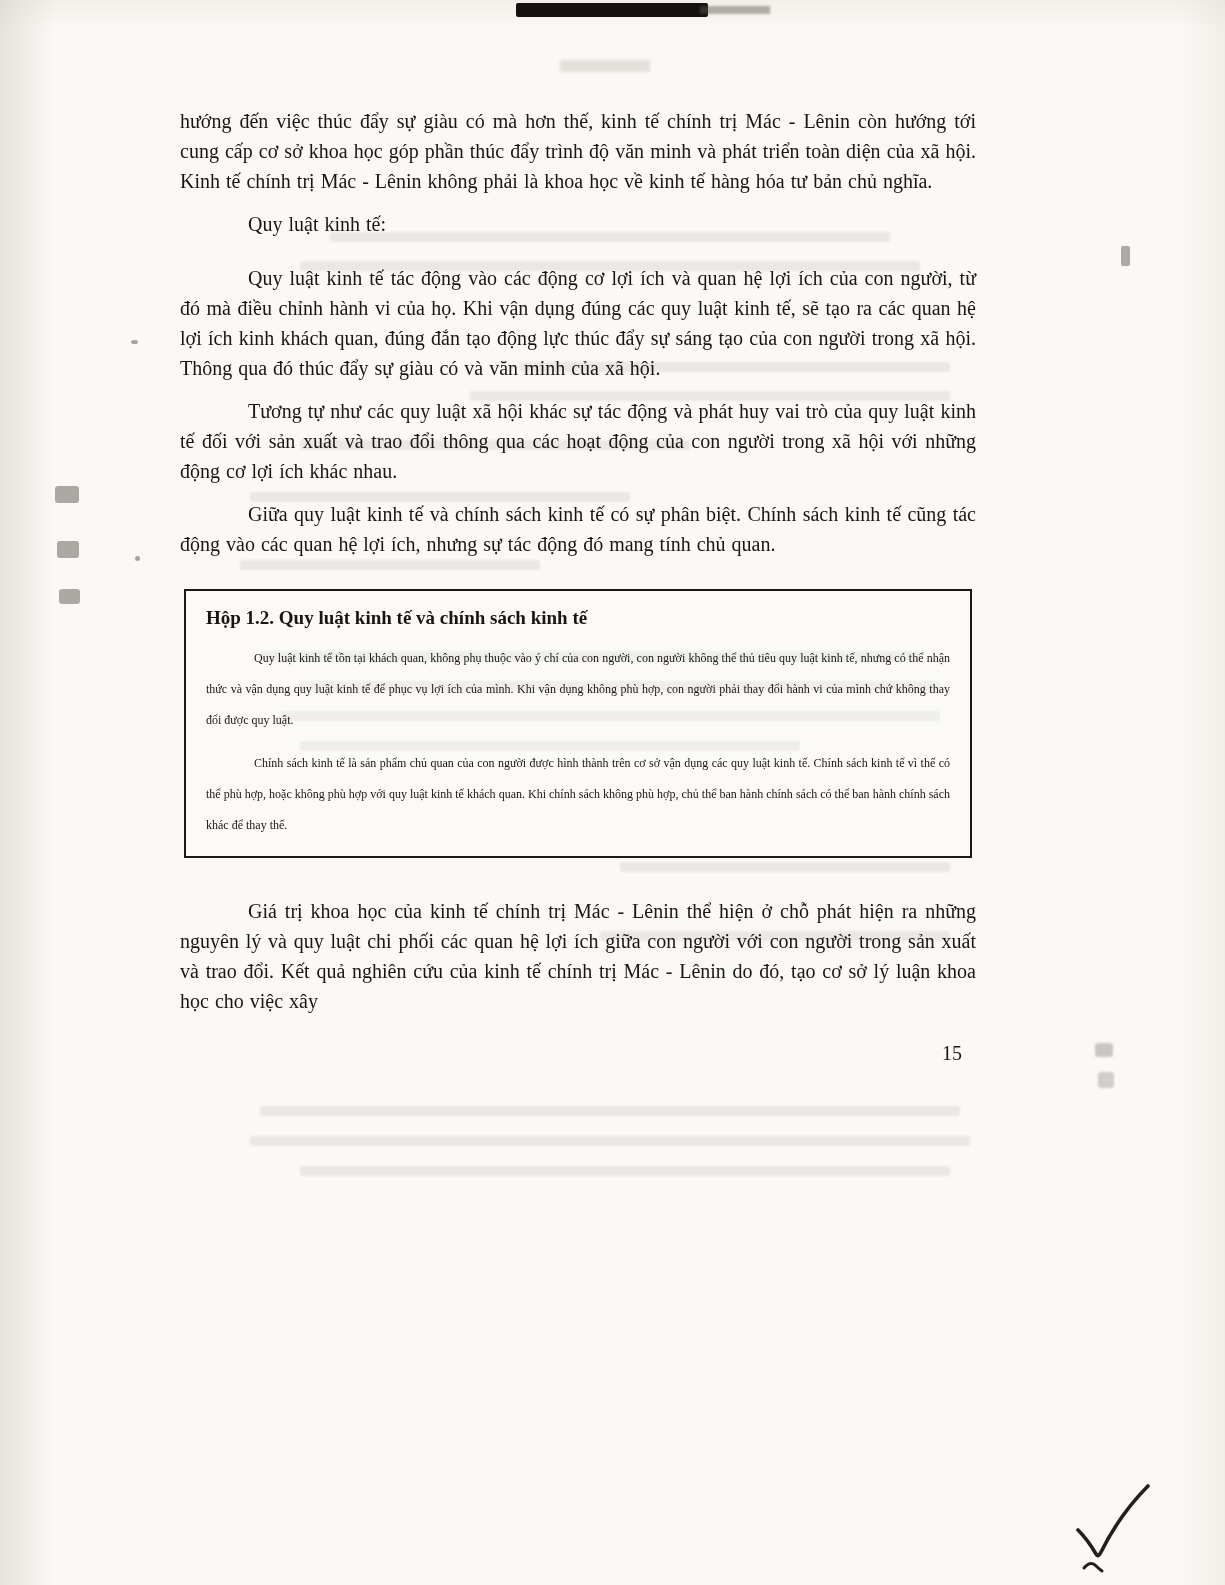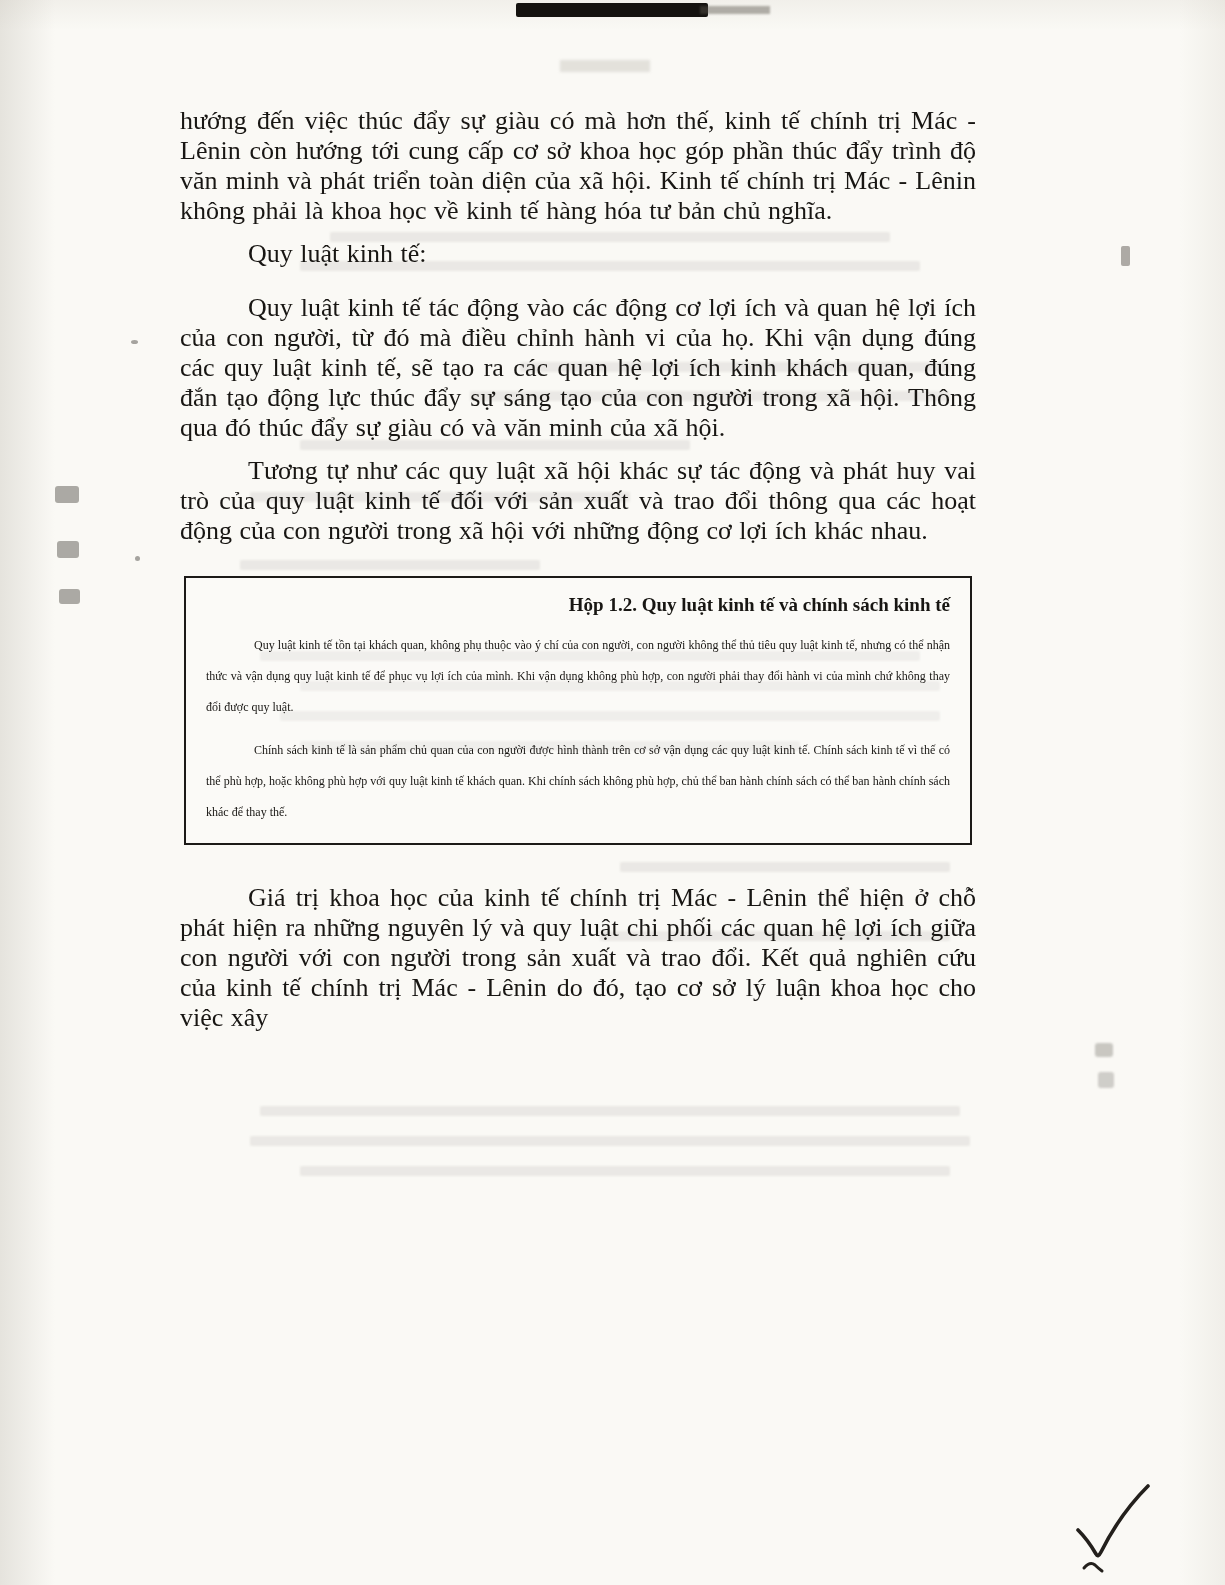--- a/index.html
+++ b/index.html
@@ -23,38 +23,38 @@
 
   
   .content {
     position: absolute;
     left: 180px;
     top: 106px;
     width: 796px;
     z-index: 2;
   }
   .para {
-    font-size: 26px;
+    font-size: 20px;
     line-height: 30px;
     text-align: justify;
     margin: 0 0 13px 0;
     word-spacing: 1px;
   }
   .para.indent { text-indent: 68px; }
   .para.lead { margin-bottom: 24px; }
 
   
   .info-box {
     border: 2.5px solid #1c1a17;
     margin: 30px 4px 38px 4px;
     padding: 16px 20px 14px 20px;
     background: rgba(255,255,255,0.25);
   }
   .info-box-title {
-    text-align: right;
+    text-align: left;
     font-weight: bold;
     font-size: 19px;
     margin: 0 0 14px 0;
   }
   .info-box .boxpara {
     font-size: 12px;
     line-height: 31px;
     text-align: justify;
     text-indent: 48px;
     margin: 0 0 12px 0;
@@ -182,29 +182,31 @@
 
     <p class="para">hướng đến việc thúc đẩy sự giàu có mà hơn thế, kinh tế chính trị Mác - Lênin còn hướng tới cung cấp cơ sở khoa học góp phần thúc đẩy trình độ văn minh và phát triển toàn diện của xã hội. Kinh tế chính trị Mác - Lênin không phải là khoa học về kinh tế hàng hóa tư bản chủ nghĩa.</p>
 
     <p class="para indent lead">Quy luật kinh tế:</p>
 
 
     <p class="para indent">Quy luật kinh tế tác động vào các động cơ lợi ích và quan hệ lợi ích của con người, từ đó mà điều chỉnh hành vi của họ. Khi vận dụng đúng các quy luật kinh tế, sẽ tạo ra các quan hệ lợi ích kinh khách quan, đúng đắn tạo động lực thúc đẩy sự sáng tạo của con người trong xã hội. Thông qua đó thúc đẩy sự giàu có và văn minh của xã hội.</p>
 
     <p class="para indent">Tương tự như các quy luật xã hội khác sự tác động và phát huy vai trò của quy luật kinh tế đối với sản xuất và trao đổi thông qua các hoạt động của con người trong xã hội với những động cơ lợi ích khác nhau.</p>
 
+    <p class="para indent">Giữa quy luật kinh tế và chính sách kinh tế có sự phân biệt. Chính sách kinh tế cũng tác động vào các quan hệ lợi ích, nhưng sự tác động đó mang tính chủ quan.</p>
 
     <div class="info-box">
       <p class="info-box-title">Hộp 1.2. Quy luật kinh tế và chính sách kinh tế</p>
       <p class="boxpara">Quy luật kinh tế tồn tại khách quan, không phụ thuộc vào ý chí của con người, con người không thể thủ tiêu quy luật kinh tế, nhưng có thể nhận thức và vận dụng quy luật kinh tế để phục vụ lợi ích của mình. Khi vận dụng không phù hợp, con người phải thay đổi hành vi của mình chứ không thay đổi được quy luật.</p>
       <p class="boxpara">Chính sách kinh tế là sản phẩm chủ quan của con người được hình thành trên cơ sở vận dụng các quy luật kinh tế. Chính sách kinh tế vì thế có thể phù hợp, hoặc không phù hợp với quy luật kinh tế khách quan. Khi chính sách không phù hợp, chủ thể ban hành chính sách có thể ban hành chính sách khác để thay thế.</p>
     </div>
 
     <p class="para indent">Giá trị khoa học của kinh tế chính trị Mác - Lênin thể hiện ở chỗ phát hiện ra những nguyên lý và quy luật chi phối các quan hệ lợi ích giữa con người với con người trong sản xuất và trao đổi. Kết quả nghiên cứu của kinh tế chính trị Mác - Lênin do đó, tạo cơ sở lý luận khoa học cho việc xây</p>
 
+    <div class="page-number">15</div>
   </div>
 
   <svg class="checkmark" viewBox="0 0 92 100">
     <path d="M10 52 Q20 62 28 76 Q30 80 33 74 Q52 36 80 8" fill="none" stroke="#23201c" stroke-width="3.6" stroke-linecap="round"></path>
     <path d="M16 90 q6 -7 11 -3 q3 3 7 6" fill="none" stroke="#23201c" stroke-width="3" stroke-linecap="round"></path>
   </svg>
 
 </div>
 
 </body></html>

